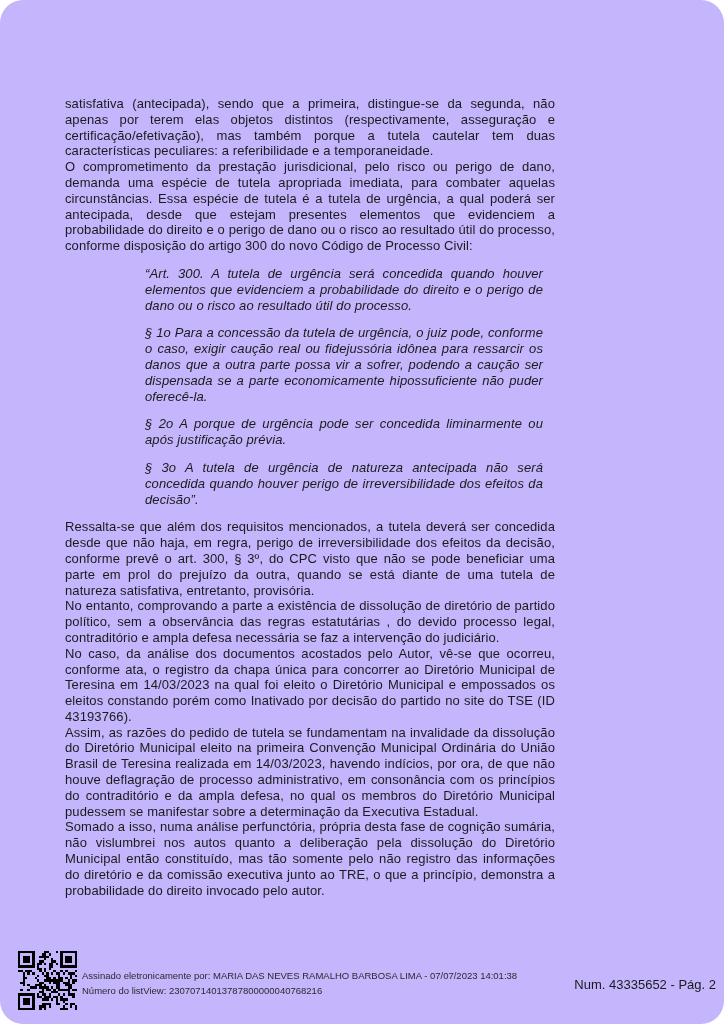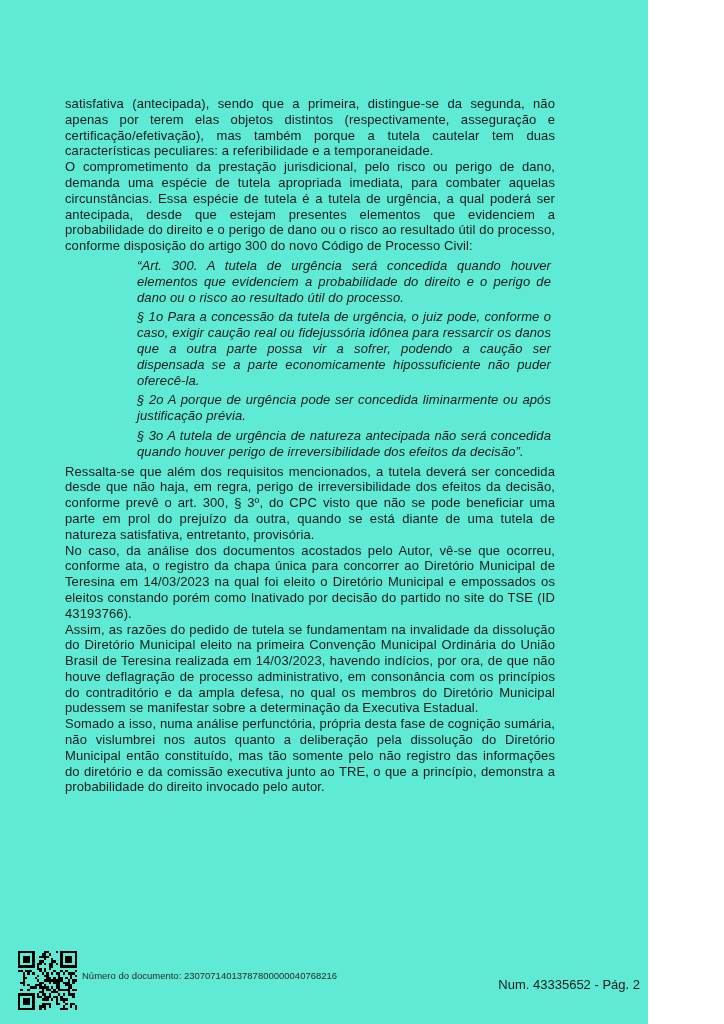--- a/index.html
+++ b/index.html
@@ -3,47 +3,48 @@
 <meta charset="utf-8">
 <title>Documento</title>
 <style>
   html, body {
     margin: 0;
     padding: 0;
     background: #ffffff;
   }
   .page {
     position: relative;
-    width: 648px;
+    width: 724px;
     height: 1024px;
-    background: #5eead4;
+    background: #c4b5fd;
     overflow: hidden;
     font-family: "Liberation Sans", sans-serif;
     color: #1b1b1b;
+    border-radius: 23px;
   }
   .doc-body {
     position: absolute;
     left: 65px;
     top: 96px;
     width: 490px;
     font-size: 13px;
     line-height: 15.8px;
     text-align: justify;
     letter-spacing: 0.1px;
   }
   .doc-body p {
     margin: 0;
     padding: 0;
   }
   .quote-block {
     margin-left: 68px;
     font-style: italic;
   }
   .quote-block p {
-    margin: 4px;
+    margin: 12px;
   }
   .footer-qr {
     position: absolute;
     left: 18px;
     top: 951px;
     width: 59px;
     height: 59px;
   }
   .footer-qr svg {
     width: 100%;
@@ -79,20 +80,21 @@
     <p>O comprometimento da prestação jurisdicional, pelo risco ou perigo de dano, demanda uma espécie de tutela apropriada imediata, para combater aquelas circunstâncias. Essa espécie de tutela é a tutela de urgência, a qual poderá ser antecipada, desde que estejam presentes elementos que evidenciem a probabilidade do direito e o perigo de dano ou o risco ao resultado útil do processo, conforme disposição do artigo 300 do novo Código de Processo Civil:</p>
 
     <div class="quote-block">
       <p>“Art. 300. A tutela de urgência será concedida quando houver elementos que evidenciem a probabilidade do direito e o perigo de dano ou o risco ao resultado útil do processo.</p>
       <p>§ 1o Para a concessão da tutela de urgência, o juiz pode, conforme o caso, exigir caução real ou fidejussória idônea para ressarcir os danos que a outra parte possa vir a sofrer, podendo a caução ser dispensada se a parte economicamente hipossuficiente não puder oferecê-la.</p>
       <p>§ 2o A porque de urgência pode ser concedida liminarmente ou após justificação prévia.</p>
       <p>§ 3o A tutela de urgência de natureza antecipada não será concedida quando houver perigo de irreversibilidade dos efeitos da decisão”.</p>
     </div>
 
     <p>Ressalta-se que além dos requisitos mencionados, a tutela deverá ser concedida desde que não haja, em regra, perigo de irreversibilidade dos efeitos da decisão, conforme prevê o art. 300, § 3º, do CPC visto que não se pode beneficiar uma parte em prol do prejuízo da outra, quando se está diante de uma tutela de natureza satisfativa, entretanto, provisória.</p>
+    <p>No entanto, comprovando a parte a existência de dissolução de diretório de partido político, sem a observância das regras estatutárias , do devido processo legal, contraditório e ampla defesa necessária se faz a intervenção do judiciário.</p>
     <p>No caso, da análise dos documentos acostados pelo Autor, vê-se que ocorreu, conforme ata, o registro da chapa única para concorrer ao Diretório Municipal de Teresina em 14/03/2023 na qual foi eleito o Diretório Municipal e empossados os eleitos constando porém como Inativado por decisão do partido no site do TSE (ID 43193766).</p>
     <p>Assim, as razões do pedido de tutela se fundamentam na invalidade da dissolução do Diretório Municipal eleito na primeira Convenção Municipal Ordinária do União Brasil de Teresina realizada em 14/03/2023, havendo indícios, por ora, de que não houve deflagração de processo administrativo, em consonância com os princípios do contraditório e da ampla defesa, no qual os membros do Diretório Municipal pudessem se manifestar sobre a determinação da Executiva Estadual.</p>
     <p>Somado a isso, numa análise perfunctória, própria desta fase de cognição sumária, não vislumbrei nos autos quanto a deliberação pela dissolução do Diretório Municipal então constituído, mas tão somente pelo não registro das informações do diretório e da comissão executiva junto ao TRE, o que a princípio, demonstra a probabilidade do direito invocado pelo autor.</p>
   </div>
 
   <div class="footer-qr">
     <svg xmlns="http://www.w3.org/2000/svg" aria-hidden="true" viewBox="0 0 25 25">
         <g fill="#000000">
           <rect x="11" y="0" width="1" height="1"></rect>
           <rect x="12" y="0" width="1" height="1"></rect>
@@ -377,18 +379,19 @@
           <rect x="2" y="24" width="1" height="1"></rect>
           <rect x="3" y="24" width="1" height="1"></rect>
           <rect x="4" y="24" width="1" height="1"></rect>
           <rect x="5" y="24" width="1" height="1"></rect>
           <rect x="6" y="24" width="1" height="1"></rect>
         </g>
       </svg>
   </div>
 
   <div class="footer-text">
-    <div>Número do documento: 23070714013787800000040768216</div>
+    <div>Assinado eletronicamente por: MARIA DAS NEVES RAMALHO BARBOSA LIMA - 07/07/2023 14:01:38</div>
+    <div>Número do listView: 23070714013787800000040768216</div>
   </div>
 
   <div class="page-ref">Num. 43335652 - Pág. 2</div>
 
 </div>
 
 </body></html>

